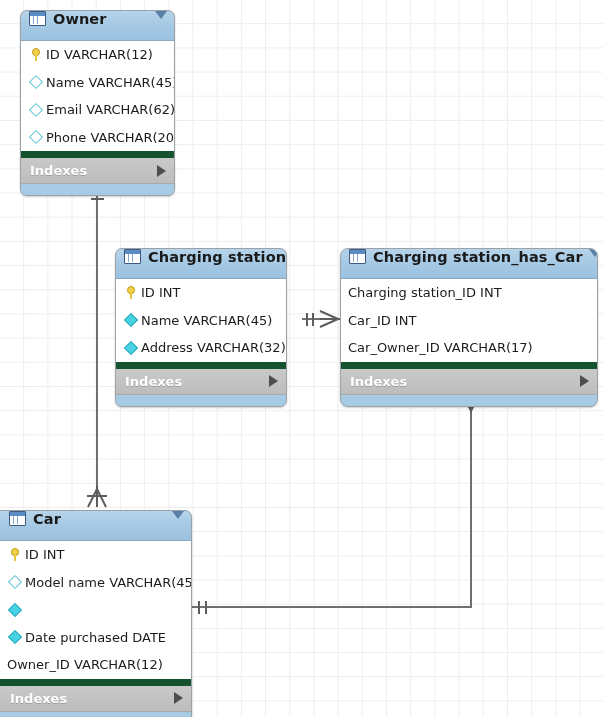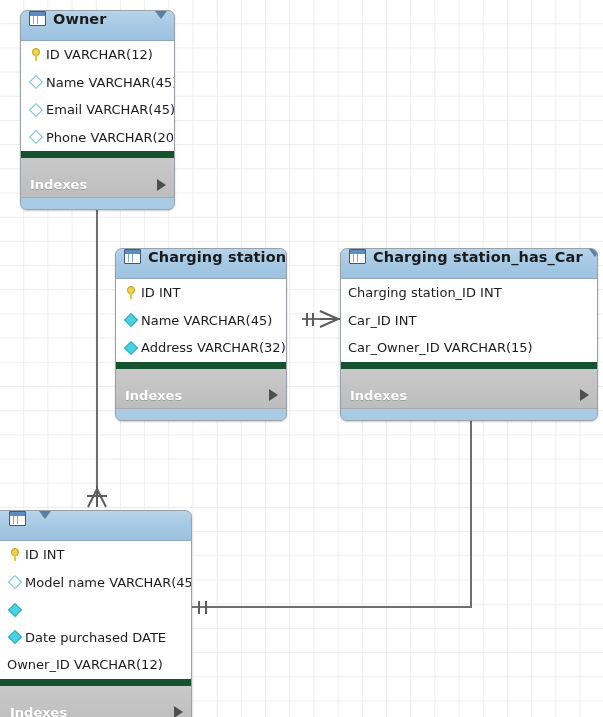--- a/index.html
+++ b/index.html
@@ -93,21 +93,21 @@
     width:2px;height:6px;background:#e8c53c;
     box-shadow:2px 2px 0 -1px #e8c53c;
   }
   .dia{
     width:10px;height:10px;transform:rotate(45deg);
     box-sizing:border-box;border:1.3px solid #5fc6d6;background:#ffffff;
   }
   .dia.full{background:#49d2e4;border-color:#2aa8bd;}
   .idx{
     height:25px;display:flex;align-items:center;
-    padding:14px 8px 0 9px;
+    padding:0 8px 0 9px;
     background:linear-gradient(to bottom,#c9c9c9 0%,#bdbdbd 100%);
     border-bottom:1px solid #a9a9a9;
   }
   .idx-label{
     flex:1 1 auto;font-size:13px;font-weight:bold;color:#ffffff;
     text-shadow:0 1px 0 rgba(0,0,0,.18);
   }
   .idx-arrow{
     flex:0 0 auto;width:0;height:0;
     border-top:6px solid transparent;border-bottom:6px solid transparent;
@@ -166,21 +166,21 @@
       <div class="col">
         <span class="ic">
             <span class="dia"></span>
           </span>
         <span>Name VARCHAR(45)</span>
       </div>
       <div class="col">
         <span class="ic">
             <span class="dia"></span>
           </span>
-        <span>Email VARCHAR(45)</span>
+        <span>Email VARCHAR(62)</span>
       </div>
       <div class="col">
         <span class="ic">
             <span class="dia"></span>
           </span>
         <span>Phone VARCHAR(20)</span>
       </div>
     </div>
     <div class="idx">
       <span class="idx-label">Indexes</span>
@@ -215,50 +215,51 @@
         <span>Address VARCHAR(32)</span>
       </div>
     </div>
     <div class="idx">
       <span class="idx-label">Indexes</span>
       <span class="idx-arrow"></span>
     </div>
     <div class="foot"></div>
   </div>
 
-  <div class="tbl" style="left:340px;top:248px;width:258px;">
+  <div class="tbl" style="left:340px;top:248px;width:258px;border-radius:8px;">
     <div class="tbl-title">
       <span class="tbl-icon"></span>
       <span class="tbl-name">Charging station_has_Car</span>
       <span class="caret"></span>
     </div>
     <div class="cols">
       <div class="col">
         <span class="ic none"></span>
         <span>Charging station_ID INT</span>
       </div>
       <div class="col">
         <span class="ic none"></span>
         <span>Car_ID INT</span>
       </div>
       <div class="col">
         <span class="ic none"></span>
-        <span>Car_Owner_ID VARCHAR(15)</span>
+        <span>Car_Owner_ID VARCHAR(17)</span>
       </div>
     </div>
     <div class="idx">
       <span class="idx-label">Indexes</span>
       <span class="idx-arrow"></span>
     </div>
     <div class="foot"></div>
   </div>
 
   <div class="tbl" style="left:-8px;top:510px;width:200px;">
     <div class="tbl-title">
       <span class="tbl-icon" style="margin-left:8px;"></span>
+      <span class="tbl-name">Car</span>
       <span class="caret"></span>
     </div>
     <div class="cols">
       <div class="col" style="padding-left:14px;">
         <span class="ic">
             <span class="key"></span>
           </span>
         <span>ID INT</span>
       </div>
       <div class="col" style="padding-left:14px;">

